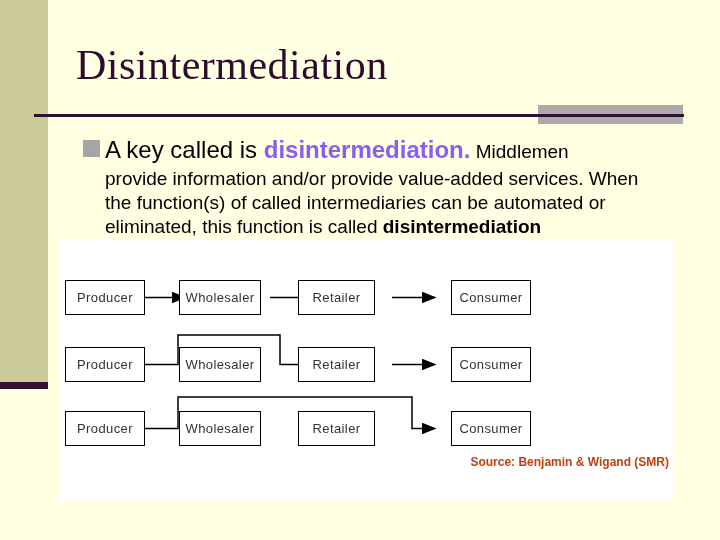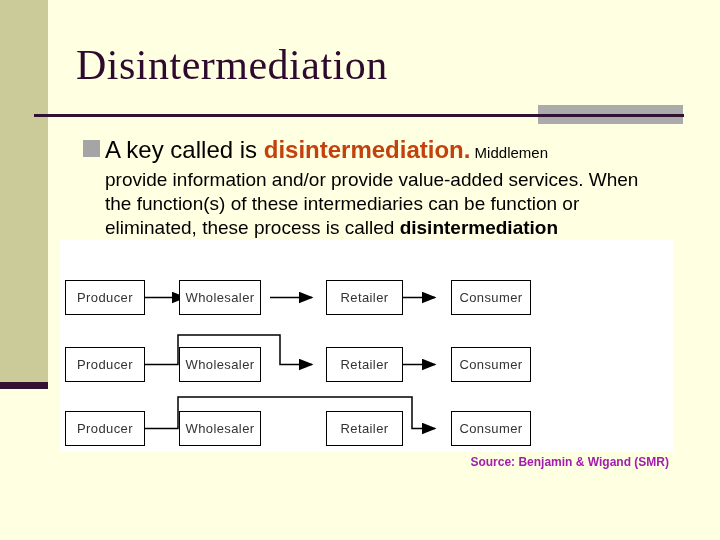--- a/index.html
+++ b/index.html
@@ -29,68 +29,68 @@
   .rule-dark {
     position:absolute; left:34px; top:114px; width:650px; height:3px;
     background:#331133;
   }
   .bullet-square {
     position:absolute; left:83px; top:140px; width:17px; height:17px;
     background:#A5A5A5;
   }
   .para { position:absolute; left:105px; top:134px; width:585px; color:#000; }
   .para .line1 { font-size:24px; line-height:31px; white-space:nowrap; }
-  .para .line1 .em { color:#c2410c; font-weight:bold; }
-  .para .line1 .post { font-size:15px; }
+  .para .line1 .em { color:#8b5cf6; font-weight:bold; }
+  .para .line1 .post { font-size:19px; }
   .para .line { font-size:19px; line-height:24px; white-space:nowrap; }
   .para .line b { font-weight:bold; }
 
   .figure-panel {
-    position:absolute; left:60px; top:240px; width:613px; height:212px;
+    position:absolute; left:60px; top:240px; width:613px; height:262px;
     background:#FFFFFF;
   }
   .connectors { position:absolute; left:0; top:0; width:613px; height:262px; }
   .dbox {
     position:absolute; width:80px; height:35px; box-sizing:border-box;
     border:1px solid #000; background:#fff;
     display:flex; align-items:center; justify-content:center;
     font-size:13px; color:#333; letter-spacing:0.4px; white-space:nowrap;
   }
   
   .c0 { left:5px;   width:80px; }
   .c1 { left:119px; width:82px; }
-  .c2 { left:266px; width:77px; }
+  .c2 { left:238px; width:77px; }
   .c3 { left:391px; width:80px; }
   
   .r0 { top:40px; }
   .r1 { top:107px; }
   .r2 { top:171px; }
   .figure-source {
     position:absolute; right:4px; top:215px;
-    font-size:12px; font-weight:bold; color:#a21caf; white-space:nowrap;
+    font-size:12px; font-weight:bold; color:#c2410c; white-space:nowrap;
   }
 </style>
 </head>
 <body>
 
 <div class="sidebar"></div>
 <div class="sidebar-cap"></div>
 
 <div class="slide-title">Disintermediation</div>
 
 <div class="rule-gray"></div>
 <div class="rule-dark"></div>
 
 <div class="bullet-square"></div>
 
 <div class="para">
   <div class="line1"><span>A key called is </span><span class="em">disintermediation.</span><span class="post"> Middlemen</span></div>
   <div class="line">provide information and/or provide value-added services. When</div>
-  <div class="line">the function(s) of these intermediaries can be function or</div>
-  <div class="line"><span>eliminated, these process is called </span><b>disintermediation</b></div>
+  <div class="line">the function(s) of called intermediaries can be automated or</div>
+  <div class="line"><span>eliminated, this function is called </span><b>disintermediation</b></div>
 </div>
 
 <div class="figure-panel">
 
   <svg class="connectors" viewBox="0 0 613 262" xmlns="http://www.w3.org/2000/svg">
     <defs>
       <marker id="arw" viewBox="0 0 10 8" refX="9" refY="4" markerWidth="10" markerHeight="8" orient="auto">
         <path d="M0,0 L10,4 L0,8 z" fill="#000"></path>
       </marker>
     </defs>

